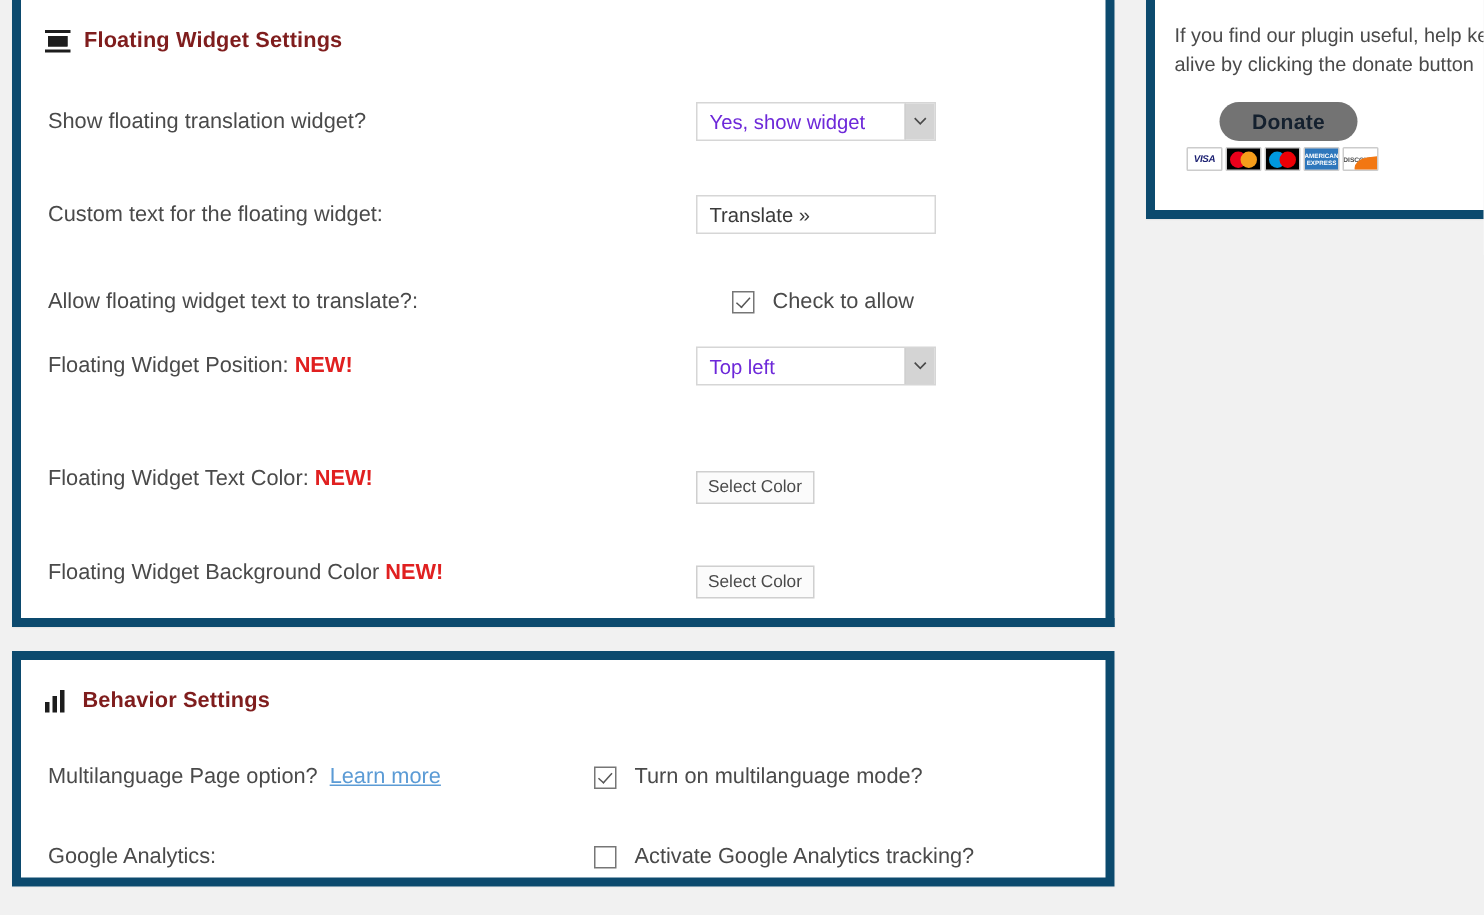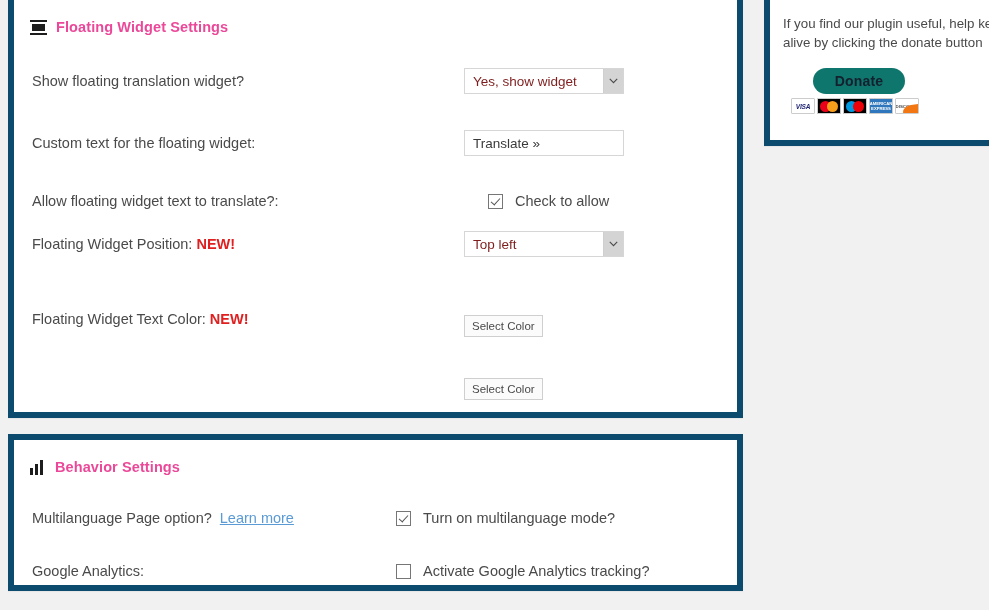--- a/index.html
+++ b/index.html
@@ -31,21 +31,21 @@
   .panel-header {
     display: flex;
     align-items: center;
     gap: 9px;
     padding: 14px 0 0 16px;
     height: 40px;
   }
   .panel-header .title {
     font-size: 14.5px;
     font-weight: bold;
-    color: #ec4899;
+    color: #7f1d1d;
     letter-spacing: 0.1px;
   }
 
   
   .icon-window { width: 17px; height: 15px; position: relative; display:inline-block; }
   .icon-window .bar-top,
   .icon-window .bar-bot {
     position: absolute; left: 0; width: 17px; height: 2px; background: #1d1d1d;
   }
   .icon-window .bar-top { top: 0; }
@@ -89,21 +89,21 @@
   
   .sel {
     position: relative;
     width: 160px; height: 26px;
     border: 1px solid #d6d6d6;
     background: #ffffff;
     display: flex; align-items: center;
   }
   .sel .val {
     font-size: 13.5px;
-    color: #7f1d1d;
+    color: #6d28d9;
     padding-left: 8px;
   }
   .sel .arrow {
     position: absolute; right: 0; top: 0;
     width: 20px; height: 24px;
     background: #d4d4d4;
     border-left: 1px solid #cfcfcf;
     display: flex; align-items: center; justify-content: center;
   }
   .sel .arrow svg { display:block; }
@@ -298,20 +298,21 @@
       <span class="label"><span>Floating Widget Text Color:</span> <span class="new" style="color: rgb(224, 32, 32);">NEW!</span></span>
       <div class="control" style="left:450px;">
         <div class="colorpick">
           <span class="swatch" id="swatch-text" style="background: rgb(255, 255, 255);"></span>
           <span class="cp-label">Select Color</span>
         </div>
       </div>
     </div>
 
     <div class="row" style="top:371px;height:22px;">
+      <span class="label"><span>Floating Widget Background Color</span> <span class="new" style="color: rgb(224, 32, 32);">NEW!</span></span>
       <div class="control" style="left:450px;">
         <div class="colorpick">
           <span class="swatch" id="swatch-bg" style="background: rgb(245, 160, 26);"></span>
           <span class="cp-label">Select Color</span>
         </div>
       </div>
     </div>
 
   </div>
 
@@ -343,21 +344,21 @@
           <span class="cb"></span>
           <span class="cb-label">Activate Google Analytics tracking?</span>
         </div>
       </div>
     </div>
 
   </div>
 
   <div class="panel" id="panel-donate">
     <div class="donate-text">If you find our plugin useful, help keep it alive by clicking the donate button</div>
-    <button class="donate-btn" style="background: #0f766e;">Donate</button>
+    <button class="donate-btn" style="background: #737373;">Donate</button>
     <div class="cards">
       <span class="card">
           <span class="vtxt">VISA</span>
         </span>
       <span class="card mc">
           <span class="c1"></span>
           <span class="c2"></span>
         </span>
       <span class="card mc mo">
           <span class="c1"></span>

